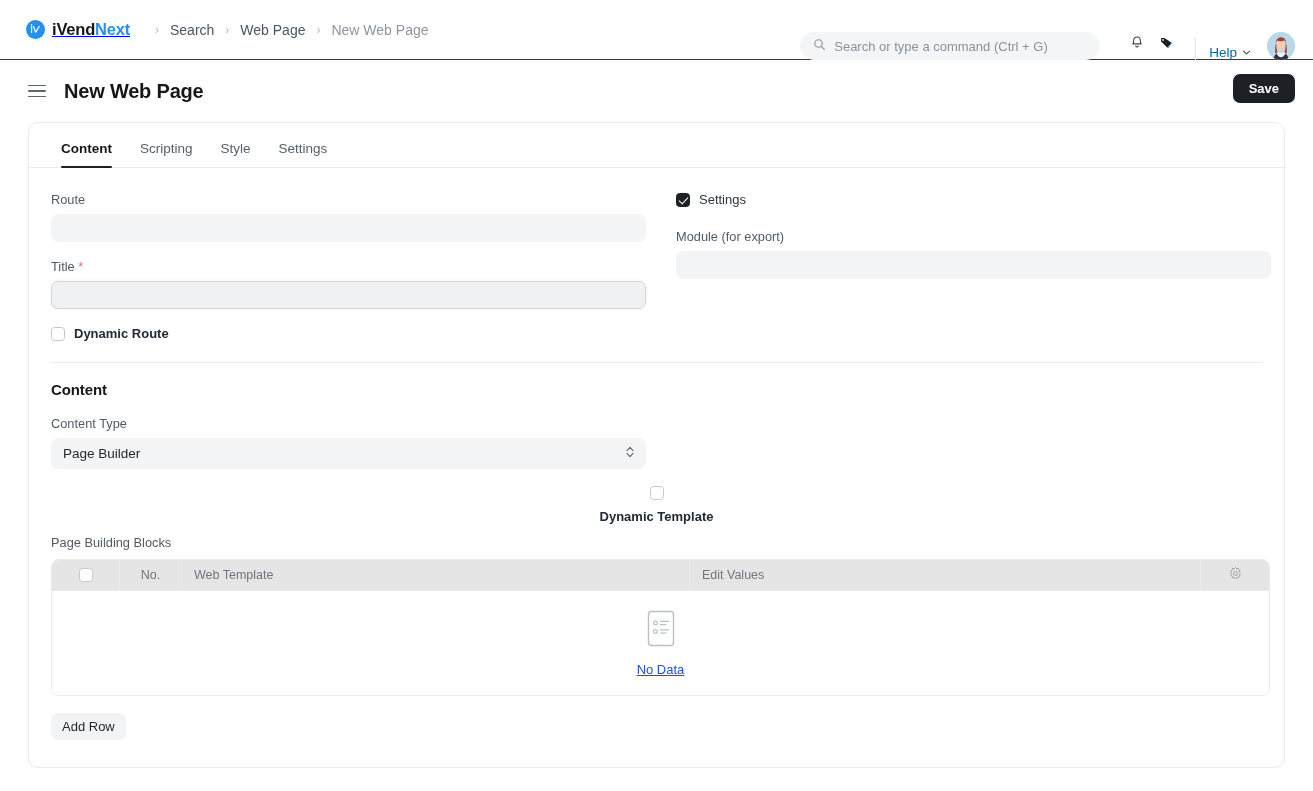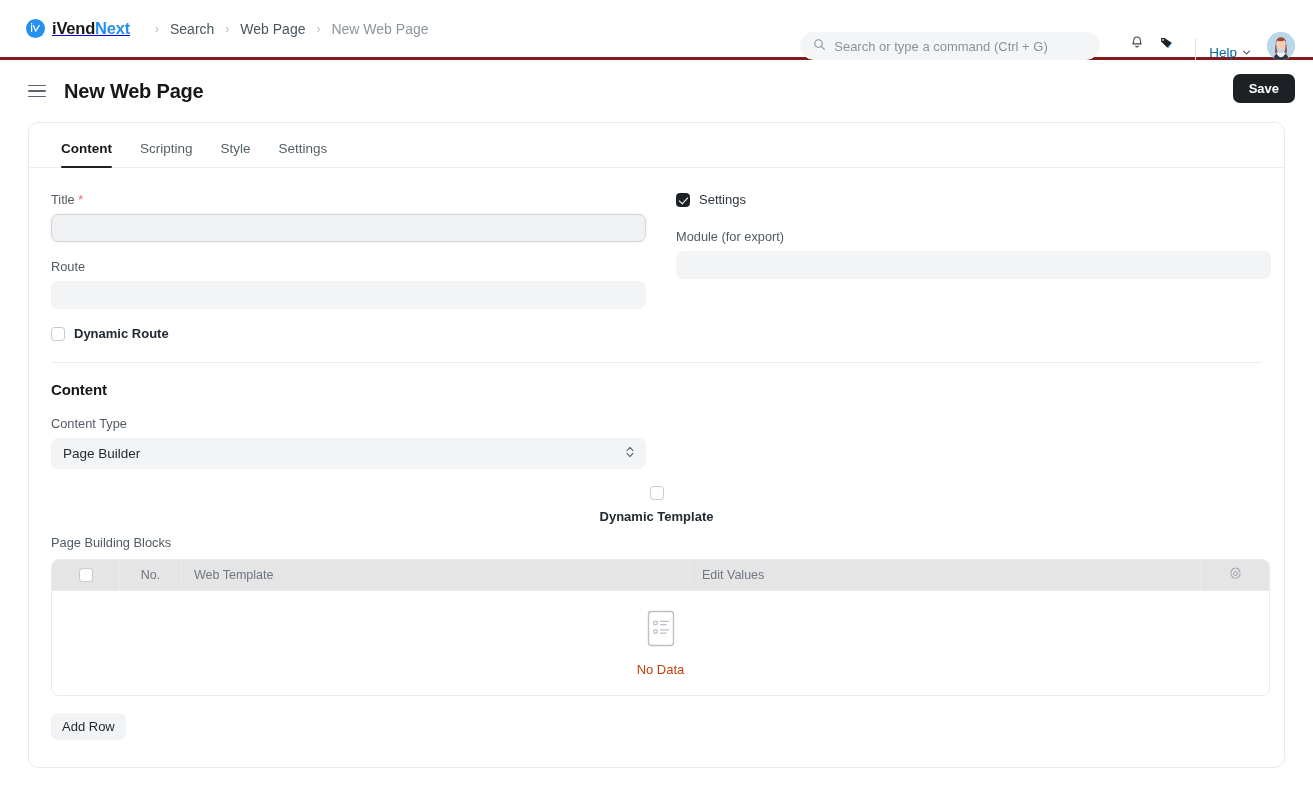--- a/index.html
+++ b/index.html
@@ -10,21 +10,21 @@
     color: #1f272e;
     overflow: hidden;
   }
 
   
   .navbar {
     height: 60px;
     display: flex;
     align-items: center;
     padding: 0 18px 0 26px;
-    border-bottom: 3px solid #7f1d1d;
+    border-bottom: 1px solid #7f1d1d;
     background: #fff;
     position: relative;
   }
   .brand { display: flex; align-items: center; gap: 7px; }
   .brand-mark {
     width: 19px; height: 19px; border-radius: 50%;
     background: #2490ef;
     display: flex; align-items: center; justify-content: center;
     flex: none;
   }
@@ -198,21 +198,21 @@
   .th.c-chk { width: 68px; justify-content: center; }
   .th.c-no  { width: 62px; justify-content: center; }
   .th.c-tpl { width: 508px; }
   .th.c-val { flex: 1; }
   .th.c-gear { width: 68px; justify-content: center; border-right: none; }
   .tbody {
     height: 104px; display: flex; flex-direction: column;
     align-items: center; justify-content: center; gap: 9px;
     background: #fff;
   }
-  .nodata-txt { font-size: 13px; color: #c2410c; }
+  .nodata-txt { font-size: 13px; color: #1d4ed8; text-decoration: underline; }
 
   .addrow {
     margin-top: 17px; background: #f2f3f4; border: none;
     border-radius: 7px; padding: 0 11px; height: 27px;
     font-family: "Liberation Sans", sans-serif;
     font-size: 13px; color: #212a33; cursor: pointer;
   }
 </style>
 </head>
 <body>
@@ -310,27 +310,27 @@
     <div class="tab">Scripting</div>
     <div class="tab">Style</div>
     <div class="tab">Settings</div>
   </div>
 
   <div class="section">
     <div class="grid2">
 
       <div class="col">
         <div class="fgroup">
+          <label class="flabel">Route</label>
+          <input class="finput" type="text" placeholder="" style="">
+        </div>
+
+        <div class="fgroup">
           <label class="flabel"><span>Title</span> <span class="req">*</span></label>
           <input class="finput focused" type="text" autofocus="" placeholder="" style="">
-        </div>
-
-        <div class="fgroup">
-          <label class="flabel">Route</label>
-          <input class="finput" type="text" placeholder="" style="">
         </div>
 
         <div class="cbrow">
           <span class="cbox"></span>
           <span class="cblabel">Dynamic Route</span>
         </div>
 
       </div>
 
       <div class="col">

